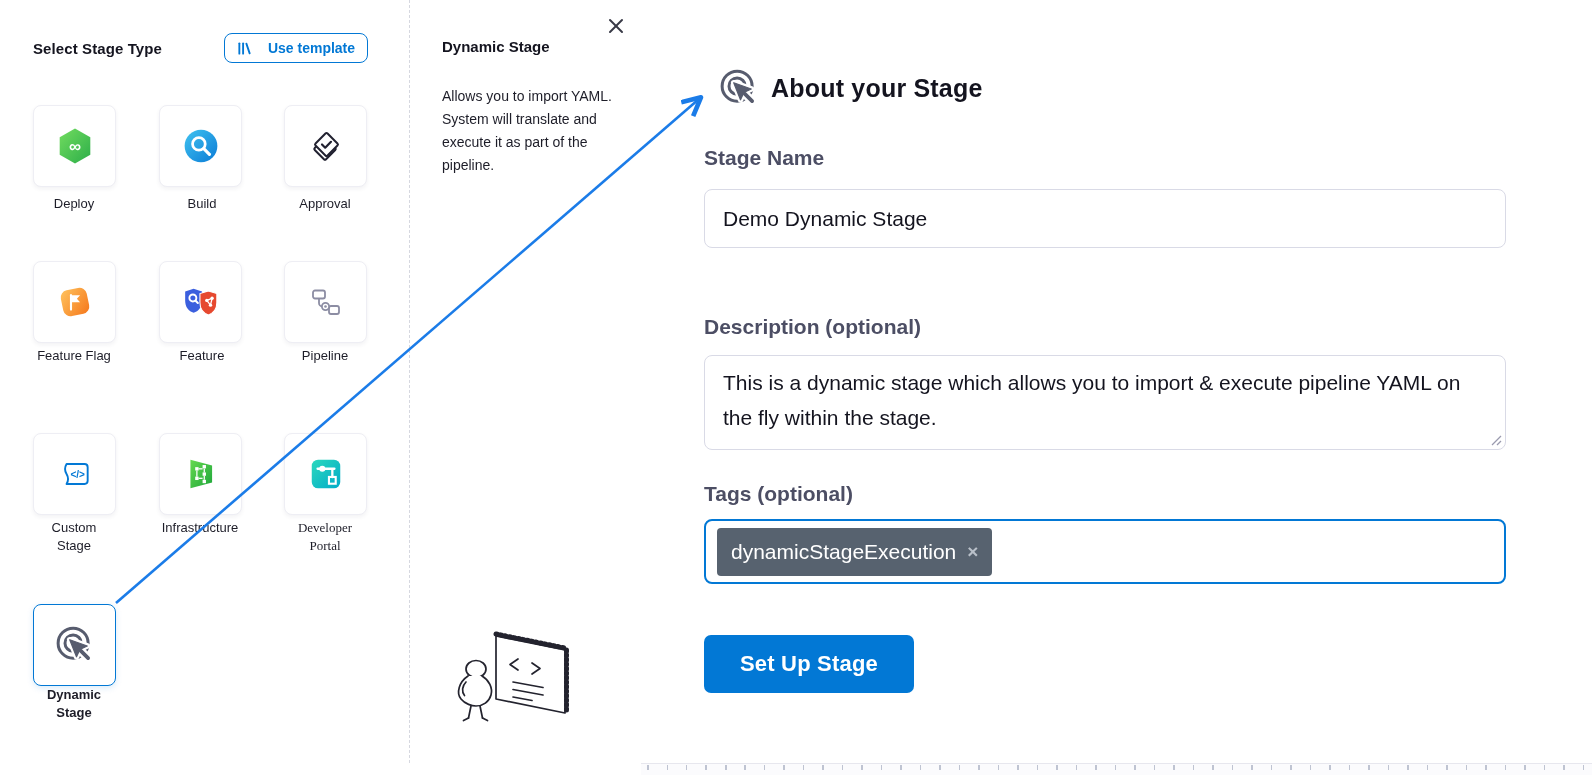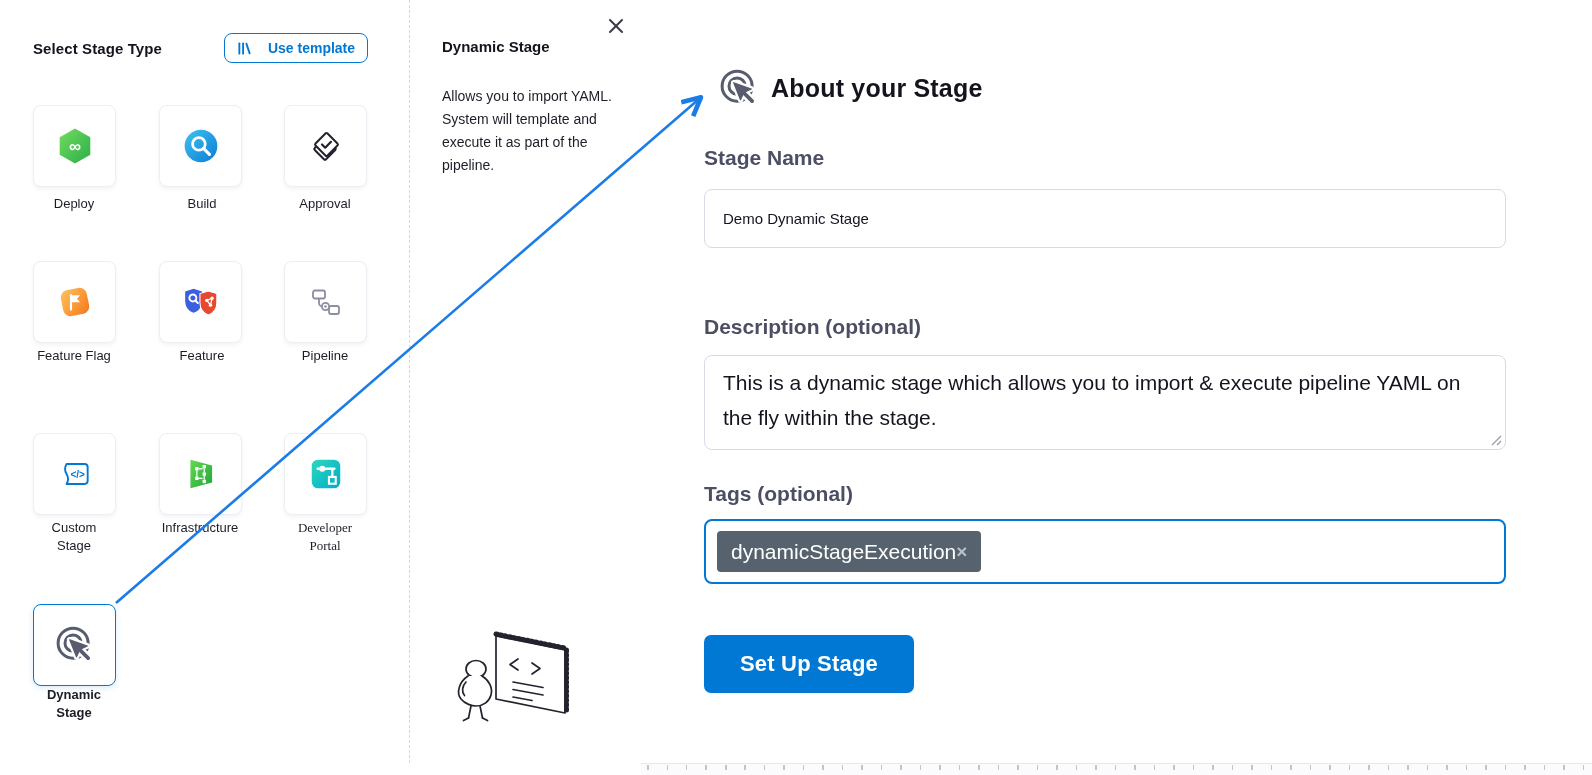--- a/index.html
+++ b/index.html
@@ -42,31 +42,31 @@
   .lbl-tags { left:704px; top:482px; }
 
   .id-row { left:1186px; top:146px; width:322px; height:28px; display:flex; align-items:center;
     justify-content:flex-end; gap:8px; font-size:21px; }
   .id-word { color:#6f7183; }
   .id-colon { color:#6f7183; }
   .id-value { color:#0278d5; font-weight:500; cursor:pointer; }
   .pencil-btn { margin-left:10px; cursor:pointer; display:flex; }
 
   .text-input { left:704px; top:189px; width:802px; height:59px; border:1px solid #d9dae6;
-    border-radius:8px; background:#fff; font-size:15px; color:#14141f; padding:0 18px;
+    border-radius:8px; background:#fff; font-size:21px; color:#14141f; padding:0 18px;
     font-family:"Liberation Sans", sans-serif; outline:none; }
   .desc-area { left:704px; top:355px; width:802px; height:95px; border:1px solid #d9dae6;
     border-radius:8px; background:#fff; font-size:21px; line-height:35px; color:#14141f;
     padding:9px 18px; font-family:"Liberation Sans", sans-serif; resize:none; outline:none; overflow:hidden; }
   .resize-grip { left:1488px; top:432px; pointer-events:none; }
 
   .tags-input { left:704px; top:519px; width:802px; height:65px; border:2px solid #0278d5;
     border-radius:8px; background:#fff; display:flex; align-items:center; padding:0 11px; cursor:text; }
-  .tag-chip { background:#57626f; border-radius:4px; height:41px; display:flex; align-items:center;
-    padding:0 14px; }
+  .tag-chip { background:#57626f; border-radius:4px; height:48px; display:flex; align-items:center;
+    padding:0 14px; gap:11px; }
   .tag-chip-text { color:#fff; font-size:21px; }
   .tag-chip-x { color:#b9c0c9; font-size:19px; font-weight:700; cursor:pointer; line-height:1; }
 
   .setup-btn { left:704px; top:635px; width:210px; height:58px; background:#0278d5; border:none;
     border-radius:7px; color:#fff; font-size:22px; font-weight:700; cursor:pointer;
     font-family:"Liberation Sans", sans-serif; letter-spacing:.2px; }
 
   
   .canvas-strip { left:641px; top:763px; width:951px; height:12px; background:#fbfbfd;
     border-top:1px solid #e7e7ee;
@@ -262,21 +262,21 @@
 
   <div class="abs help-close">
     <svg width="20" height="20" viewBox="0 0 20 20">
         <g stroke="#383946" stroke-width="2" stroke-linecap="round">
       <line x1="4" y1="4" x2="16" y2="16"></line>
           <line x1="16" y1="4" x2="4" y2="16"></line>
         </g>
       </svg>
   </div>
   <div class="abs help-title">Dynamic Stage</div>
-  <div class="abs help-desc">Allows you to import YAML. System will template and execute it as part of the pipeline.</div>
+  <div class="abs help-desc">Allows you to import YAML. System will translate and execute it as part of the pipeline.</div>
 
   <div class="abs" style="left:452px; top:620px;">
     <svg width="140" height="115" viewBox="0 0 140 115" fill="none">
       <g stroke="#23232e" stroke-width="1.7" stroke-linecap="round" stroke-linejoin="round">
         <path d="M44 16 L113 30 L113 93 L44 79 Z" fill="#fff"></path>
         <line x1="44" y1="14" x2="113" y2="28" stroke-width="5" stroke-dasharray="1.5 3"></line>
         <line x1="114.5" y1="30" x2="114.5" y2="93" stroke-width="5" stroke-dasharray="1.5 3"></line>
         <path d="M66 39 l-8 5.5 8 5.5"></path>
         <path d="M80 43 l8 5.5 -8 5.5"></path>
         <path d="M61 62 l30 5.5"></path>

